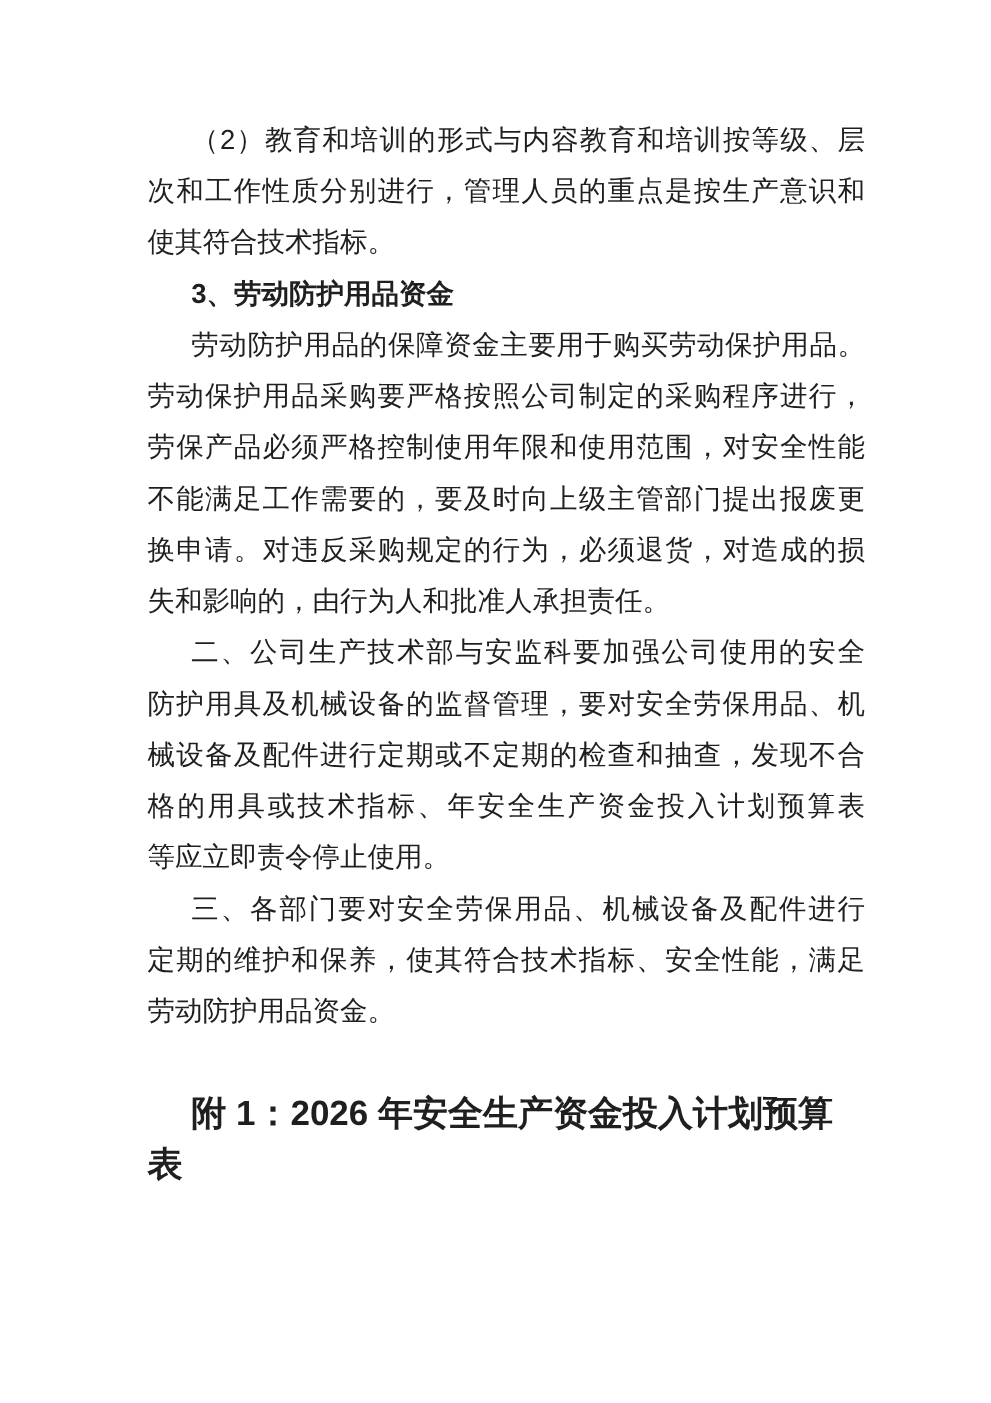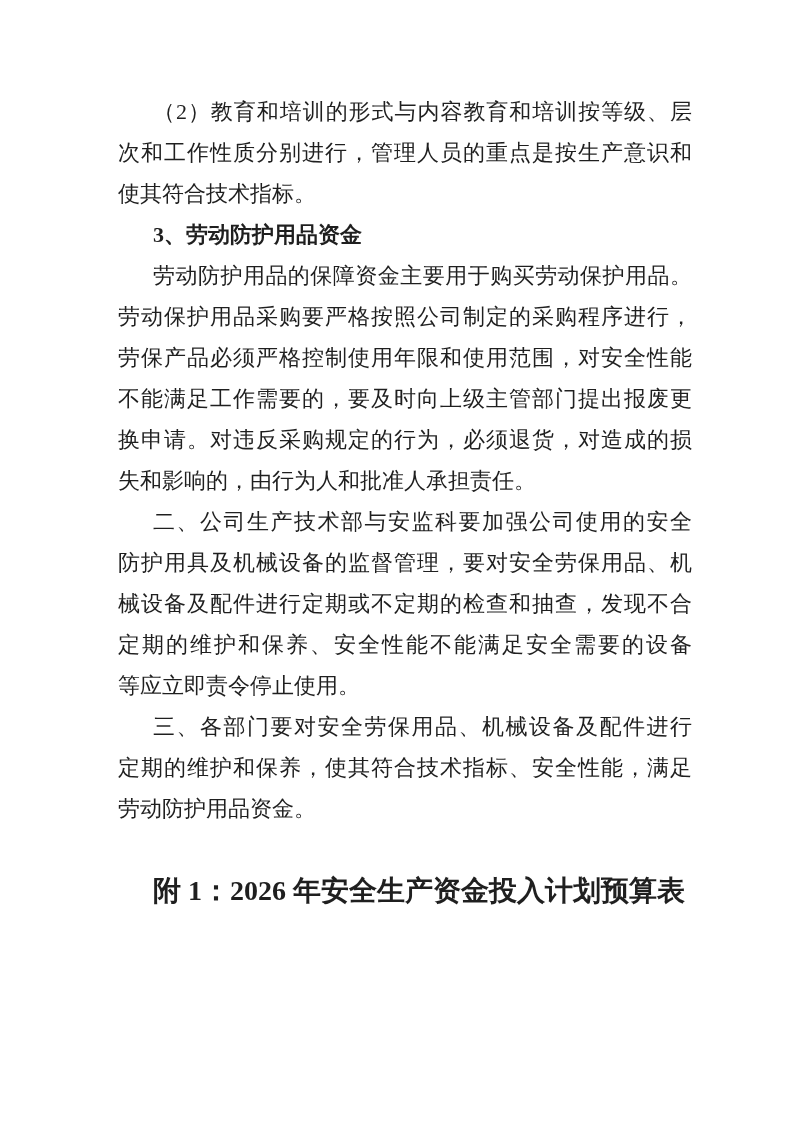--- a/index.html
+++ b/index.html
@@ -6,21 +6,21 @@
     margin: 0;
     padding: 0;
     background: #ffffff;
   }
   .page {
     position: relative;
     width: 793px;
     height: 1122px;
     background: #ffffff;
     overflow: hidden;
-    font-family: Liberation Serif, serif;
+    font-family: Liberation Sans, sans-serif;
     color: #1f1f1f;
   }
   .text-block {
     position: absolute;
     left: 118px;
     top: 91px;
     width: 574px;
     font-size: 22px;
     line-height: 41px;
   }
@@ -62,21 +62,21 @@
     <div class="line indent">劳动防护用品的保障资金主要用于购买劳动保护用品。</div>
     <div class="line">劳动保护用品采购要严格按照公司制定的采购程序进行，</div>
     <div class="line">劳保产品必须严格控制使用年限和使用范围，对安全性能</div>
     <div class="line">不能满足工作需要的，要及时向上级主管部门提出报废更</div>
     <div class="line">换申请。对违反采购规定的行为，必须退货，对造成的损</div>
     <div class="line end">失和影响的，由行为人和批准人承担责任。</div>
 
     <div class="line indent">二、公司生产技术部与安监科要加强公司使用的安全</div>
     <div class="line">防护用具及机械设备的监督管理，要对安全劳保用品、机</div>
     <div class="line">械设备及配件进行定期或不定期的检查和抽查，发现不合</div>
-    <div class="line">定期的维护和保养、安全性能不能满足安全需要的设备</div>
+    <div class="line">格的用具或技术指标、年安全生产资金投入计划预算表</div>
     <div class="line end">等应立即责令停止使用。</div>
 
     <div class="line indent">三、各部门要对安全劳保用品、机械设备及配件进行</div>
     <div class="line">定期的维护和保养，使其符合技术指标、安全性能，满足</div>
     <div class="line end">劳动防护用品资金。</div>
 
     <div class="spacer"></div>
 
     <div class="line end indent attachment">附 1：2026 年安全生产资金投入计划预算表</div>
 

